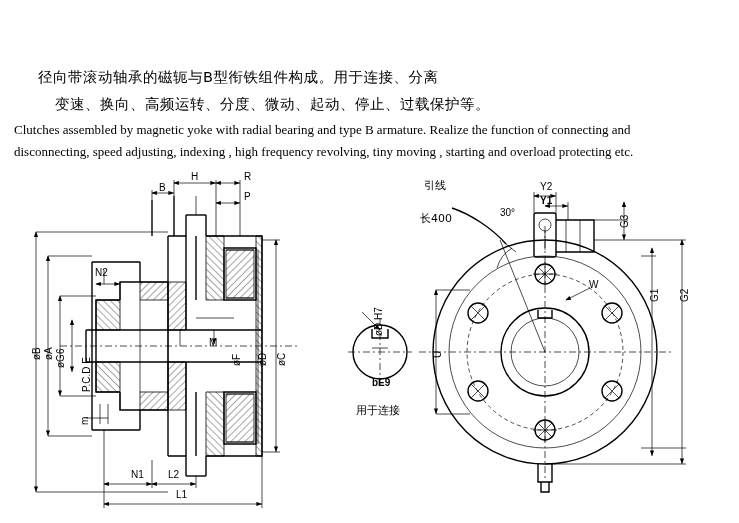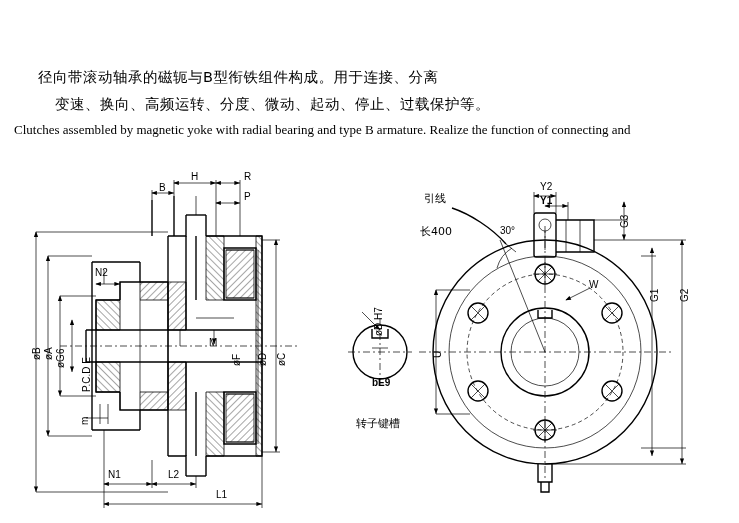--- a/index.html
+++ b/index.html
@@ -8,38 +8,39 @@
   #root{position:relative;width:739px;height:424px;}
 
   .txt{position:absolute;white-space:nowrap;}
 
   
   .cn{font-family:"DejaVu Sans", sans-serif;font-size:14.5px;letter-spacing:.5px;}
   .en{font-family:"Liberation Serif", serif;font-size:13px;}
 
   
   .lbl{font-family:"Liberation Sans", sans-serif;font-size:10px;line-height:1;}
-  .lbl.cnlbl{font-family:"DejaVu Sans", sans-serif;font-size:11px;margin-top:13px;}
+  .lbl.cnlbl{font-family:"DejaVu Sans", sans-serif;font-size:11px;}
   .rot90{transform:rotate(-90deg);transform-origin:left top;}
 
   svg{position:absolute;left:0;top:0;}
   .lnw{stroke:#000;fill:none;stroke-width:1.4;}
   .thin{stroke:#000;fill:none;stroke-width:.7;}
   .dash{stroke:#000;fill:none;stroke-width:.7;stroke-dasharray:7 3 2 3;}
   .dash2{stroke:#000;fill:none;stroke-width:.7;stroke-dasharray:4 3;}
   .hatch{fill:url(#h45);stroke:#000;stroke-width:.8;}
   .hatch2{fill:url(#h135);stroke:#000;stroke-width:.8;}
 </style>
 </head>
 <body>
 <div id="root">
 
 <div class="txt cn" style="left:38px;top:68px;">径向带滚动轴承的磁轭与B型衔铁组件构成。用于连接、分离</div>
 <div class="txt cn" style="left:14px;top:95px;margin-left:41px;">变速、换向、高频运转、分度、微动、起动、停止、过载保护等。</div>
 <div class="txt en" style="left:14px;top:122px;">Clutches assembled by magnetic yoke with radial bearing and type B armature. Realize the function of connecting and</div>
+<div class="txt en" style="left:14px;top:144px;">disconnecting, speed adjusting, indexing , high frequency revolving, tiny moving , starting and overload protecting etc.</div>
 
 <svg width="739" height="523">
   <defs>
     <pattern id="h45" width="5" height="5" patternUnits="userSpaceOnUse" patternTransform="rotate(45)">
       <line x1="0" y1="0" x2="0" y2="5" stroke="#000" stroke-width=".7"></line>
     </pattern>
     <pattern id="h135" width="5" height="5" patternUnits="userSpaceOnUse" patternTransform="rotate(-45)">
       <line x1="0" y1="0" x2="0" y2="5" stroke="#000" stroke-width=".7"></line>
     </pattern>
     <marker id="ar" markerWidth="9" markerHeight="9" refX="8" refY="3" orient="auto">
@@ -276,31 +277,31 @@
 <div class="txt lbl rot90" style="left:56px;top:368px;">øG6</div>
 <div class="txt lbl rot90" style="left:82px;top:392px;">P.C.D E</div>
 <div class="txt lbl rot90" style="left:80px;top:425px;">m</div>
 <div class="txt lbl" style="left:95px;top:268px;">N2</div>
 
 <div class="txt lbl" style="left:209px;top:338px;">M</div>
 <div class="txt lbl rot90" style="left:258px;top:366px;">øD</div>
 <div class="txt lbl rot90" style="left:232px;top:366px;">øF</div>
 <div class="txt lbl rot90" style="left:277px;top:366px;">øC</div>
 
-<div class="txt lbl" style="left:108px;top:470px;">N1</div>
+<div class="txt lbl" style="left:131px;top:470px;">N1</div>
 <div class="txt lbl" style="left:168px;top:470px;">L2</div>
-<div class="txt lbl" style="left:176px;top:490px;margin-left:40px;">L1</div>
+<div class="txt lbl" style="left:176px;top:490px;">L1</div>
 
 <div class="txt lbl rot90" style="left:374px;top:336px;">øD H7</div>
 <div class="txt lbl" style="left:372px;top:378px;font-weight:bold;">bE9</div>
-<div class="txt lbl cnlbl" style="left:356px;top:405px;">转子键槽</div>
+<div class="txt lbl cnlbl" style="left:356px;top:405px;">用于连接</div>
 
 <div class="txt lbl cnlbl" style="left:424px;top:180px;">引线</div>
 <div class="txt lbl cnlbl" style="left:420px;top:213px;">长400</div>
-<div class="txt lbl" style="left:500px;top:226px;">30°</div>
+<div class="txt lbl" style="left:500px;top:208px;">30°</div>
 <div class="txt lbl" style="left:540px;top:182px;">Y2</div>
 <div class="txt lbl" style="left:540px;top:196px;font-weight:bold;">Y1</div>
 <div class="txt lbl rot90" style="left:620px;top:228px;">G3</div>
 <div class="txt lbl rot90" style="left:650px;top:302px;">G1</div>
 <div class="txt lbl rot90" style="left:680px;top:302px;">G2</div>
 <div class="txt lbl" style="left:589px;top:280px;">W</div>
 <div class="txt lbl rot90" style="left:433px;top:358px;">U</div>
 
 </div>
 

